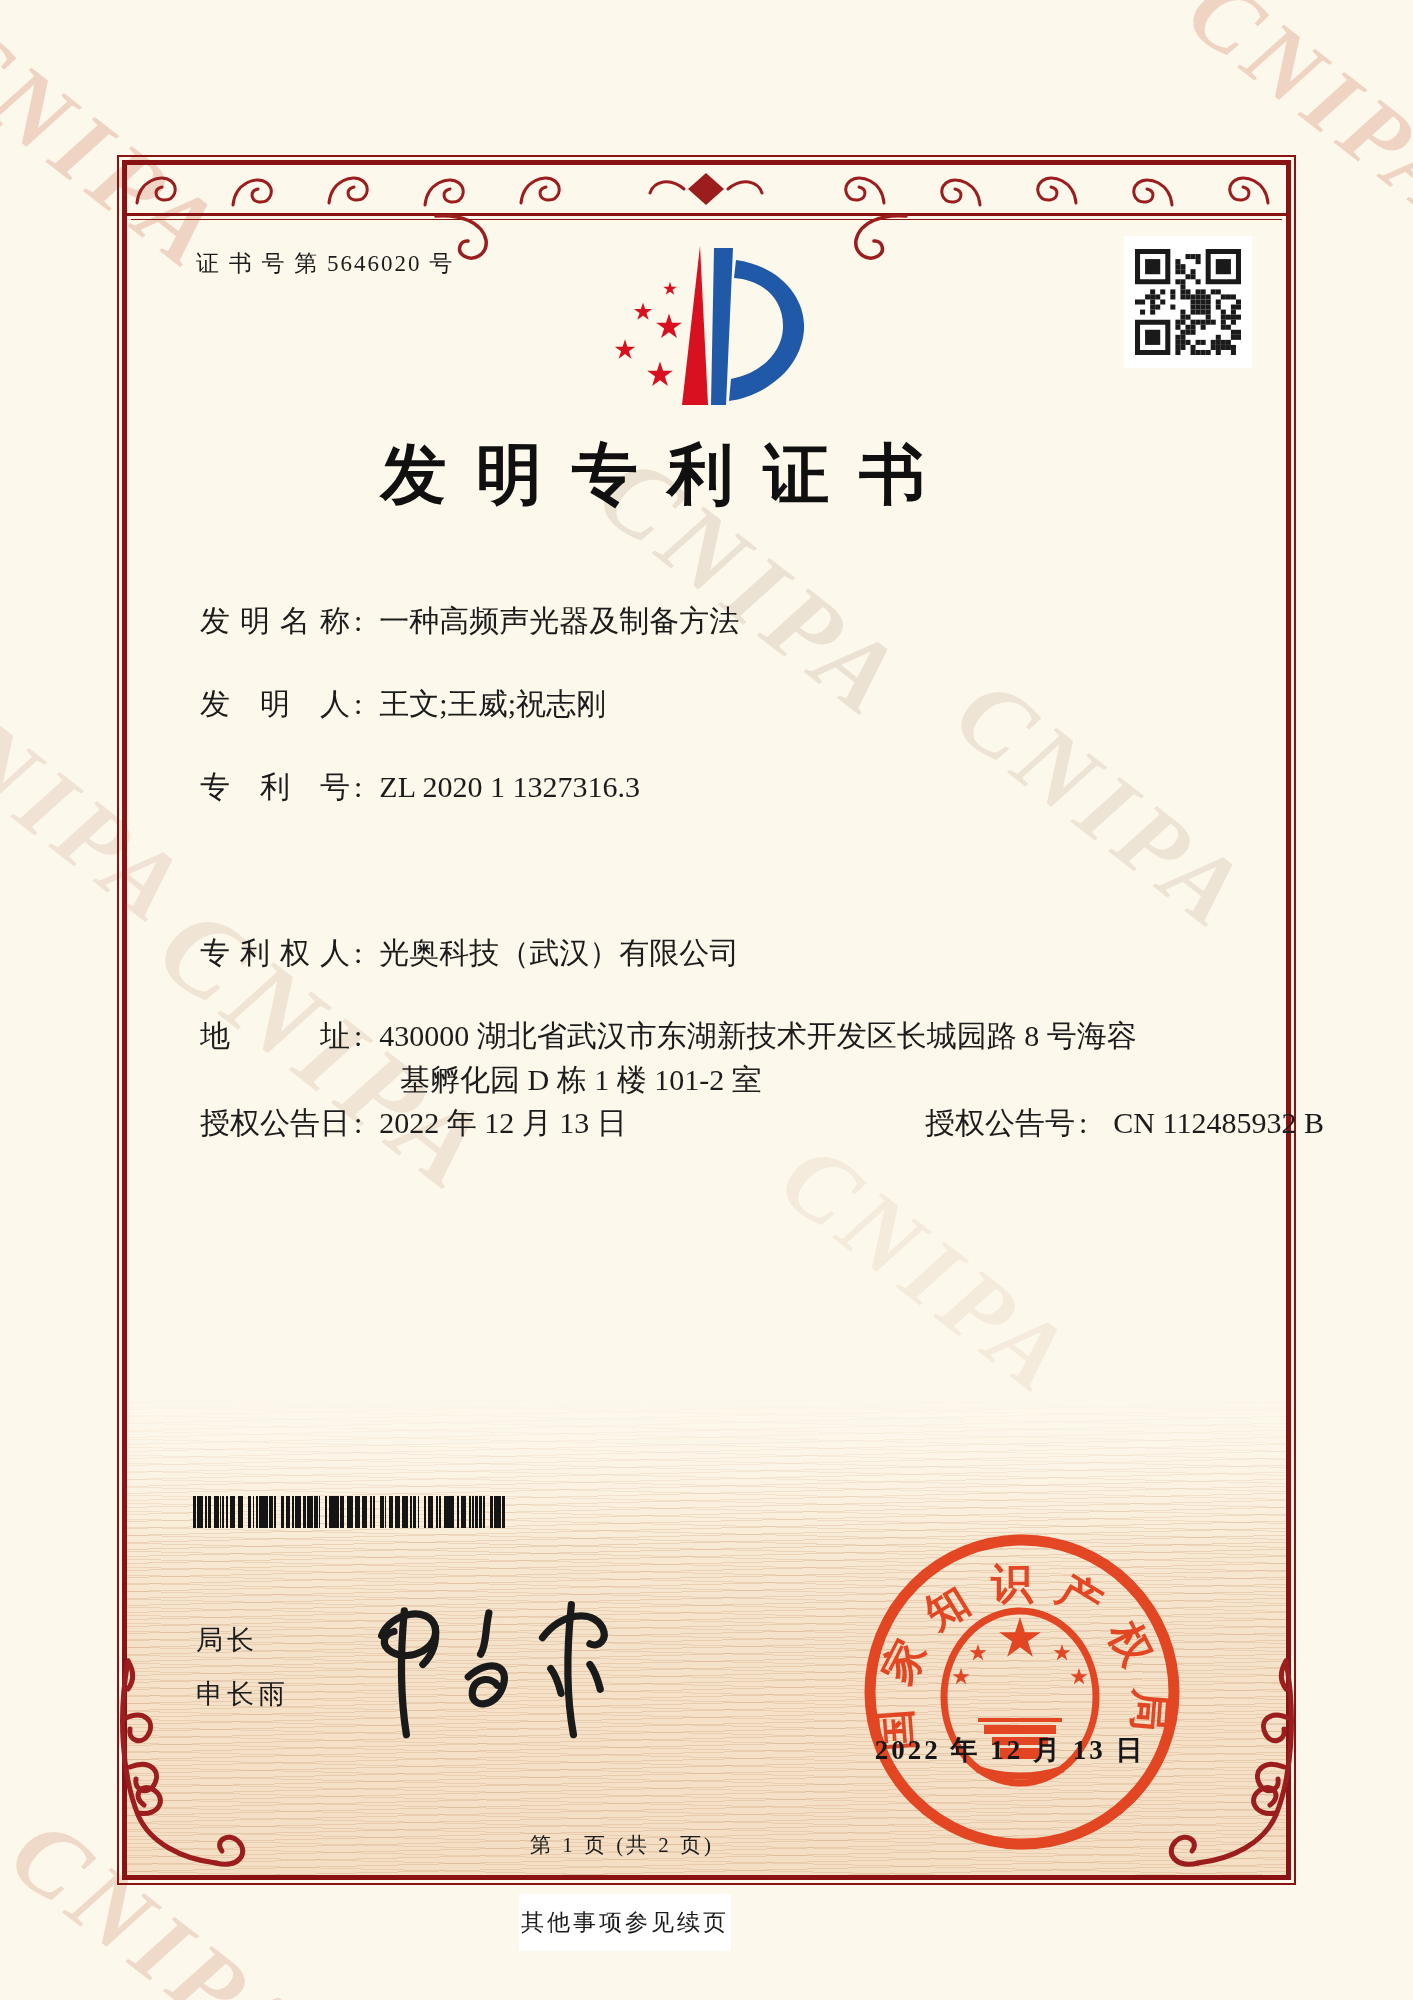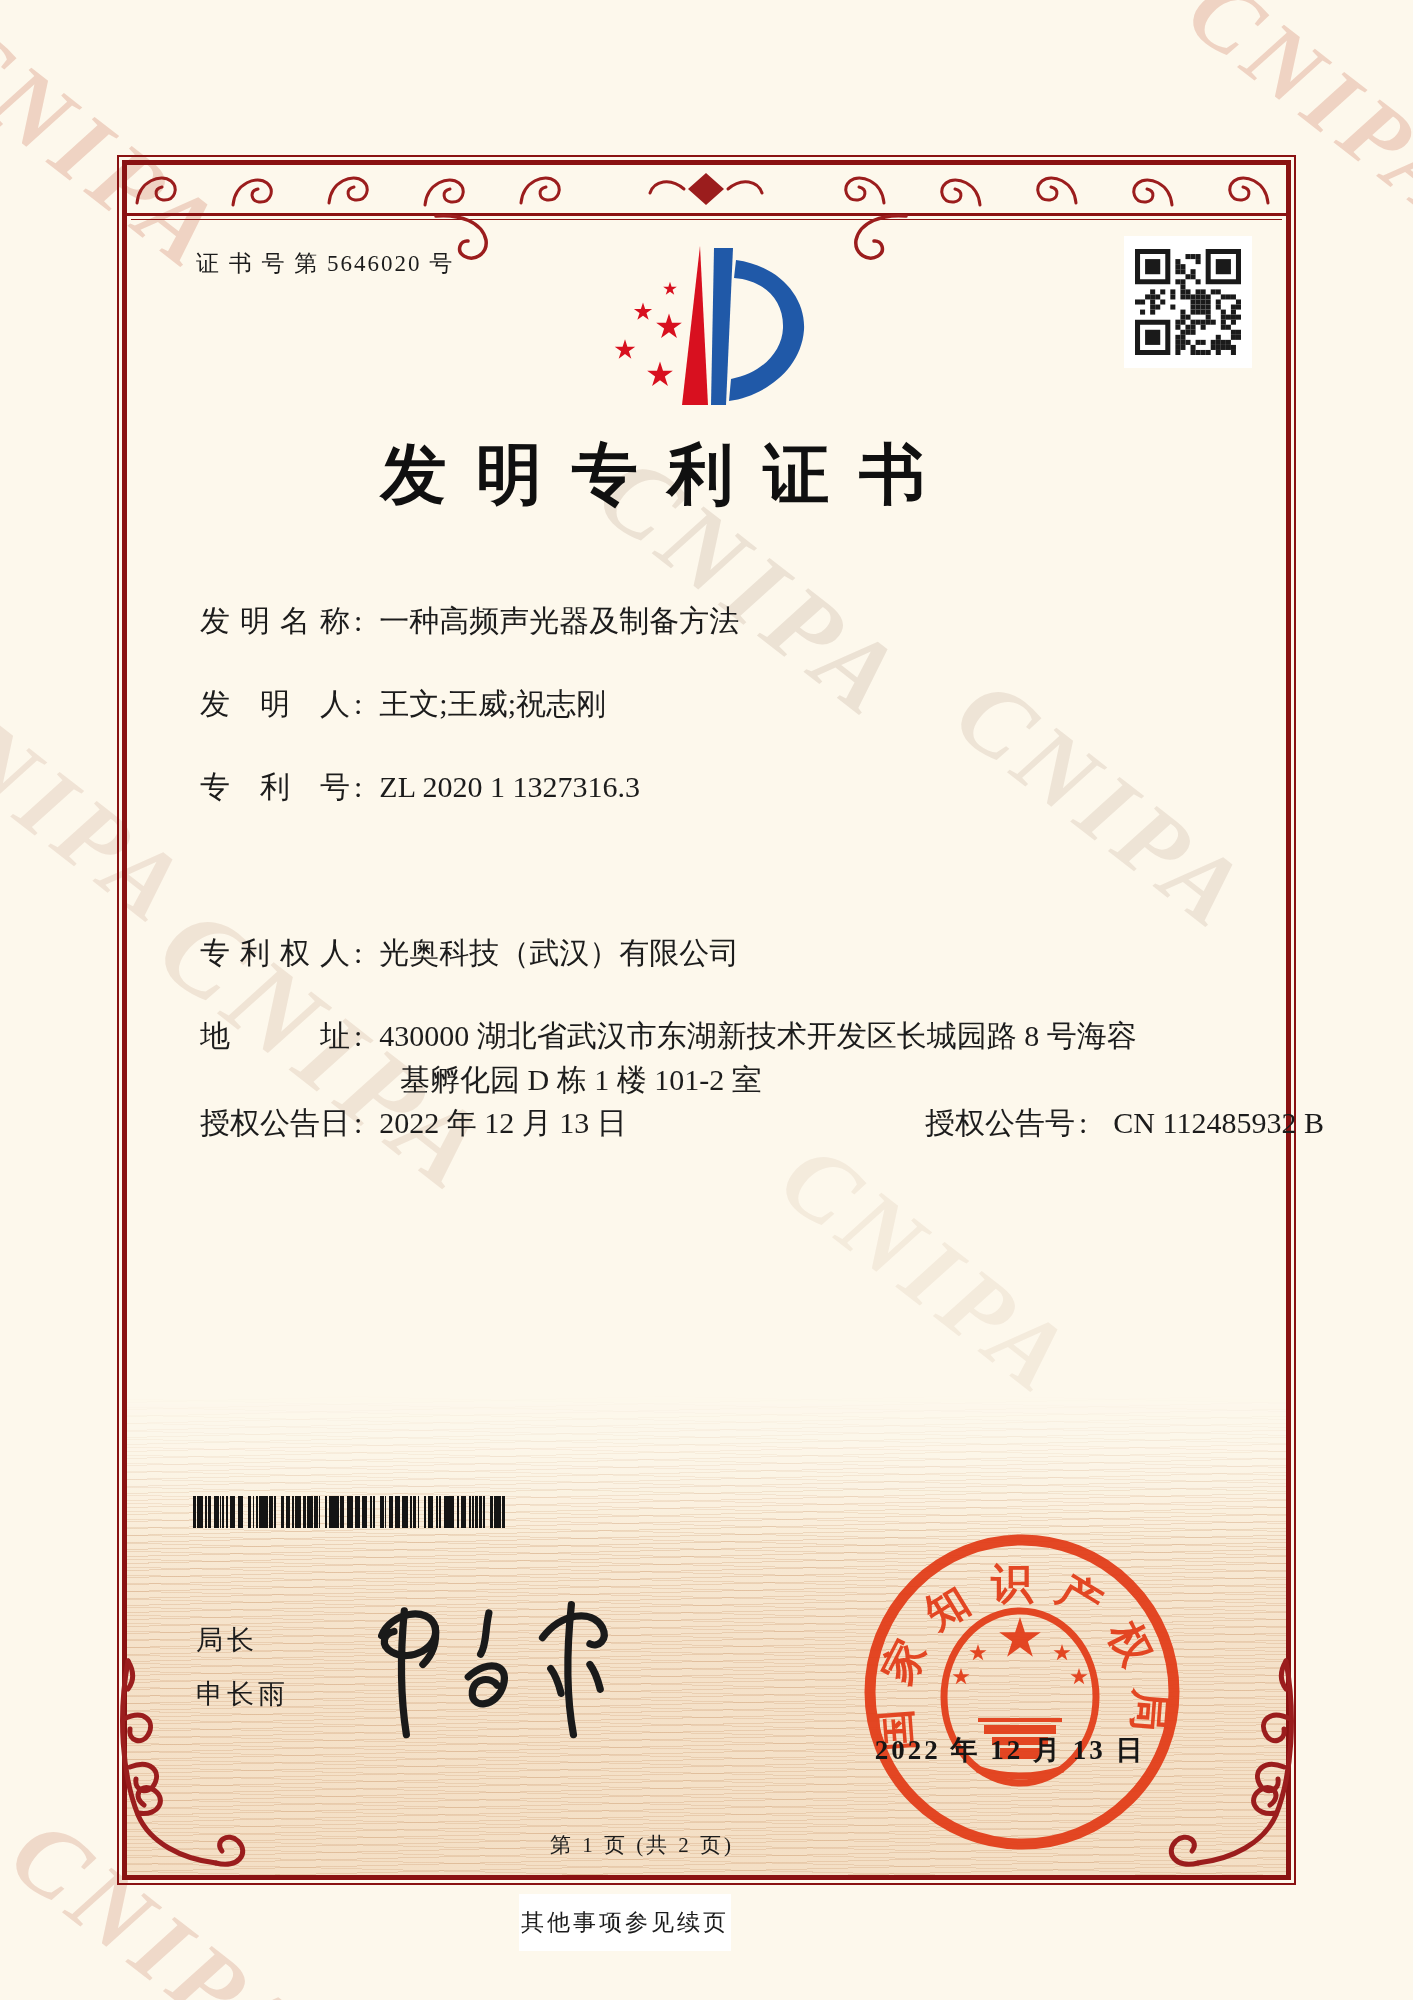--- a/index.html
+++ b/index.html
@@ -83,21 +83,21 @@
     font-family:"Liberation Sans","DejaVu Sans",sans-serif;letter-spacing:4px;}
   .director-name{position:absolute;left:196px;top:1676px;font-size:27px;font-weight:500;
     font-family:Liberation Mono, monospace;letter-spacing:4px;}
   .signature{position:absolute;left:368px;top:1582px;width:250px;height:165px;}
   .seal{position:absolute;left:857px;top:1527px;width:330px;height:330px;color:var(--seal-red);opacity:.93;}
   .seal-date{
     position:absolute;left:845px;top:1732px;width:330px;text-align:center;
     font-size:27px;font-weight:700;letter-spacing:3px;color:#161616;white-space:nowrap;
   }
   .page-num{position:absolute;left:117px;top:1831px;width:1010px;text-align:center;
-    font-size:21px;letter-spacing:3px;padding-left:20px;}
+    font-size:21px;letter-spacing:3px;}
   .footer-box{
     position:absolute;left:519px;top:1894px;width:212px;height:57px;background:#ffffff;
     text-align:center;line-height:57px;font-size:23px;letter-spacing:3px;white-space:nowrap;
   }
   .orn{stroke:var(--ornament-red);fill:none;stroke-linecap:round;}
   .seal-stroke{stroke:currentColor;fill:none;}
   .lg-red{fill:var(--logo-red);}
   .lg-blue{fill:var(--logo-blue);}
 </style>
 </head>

